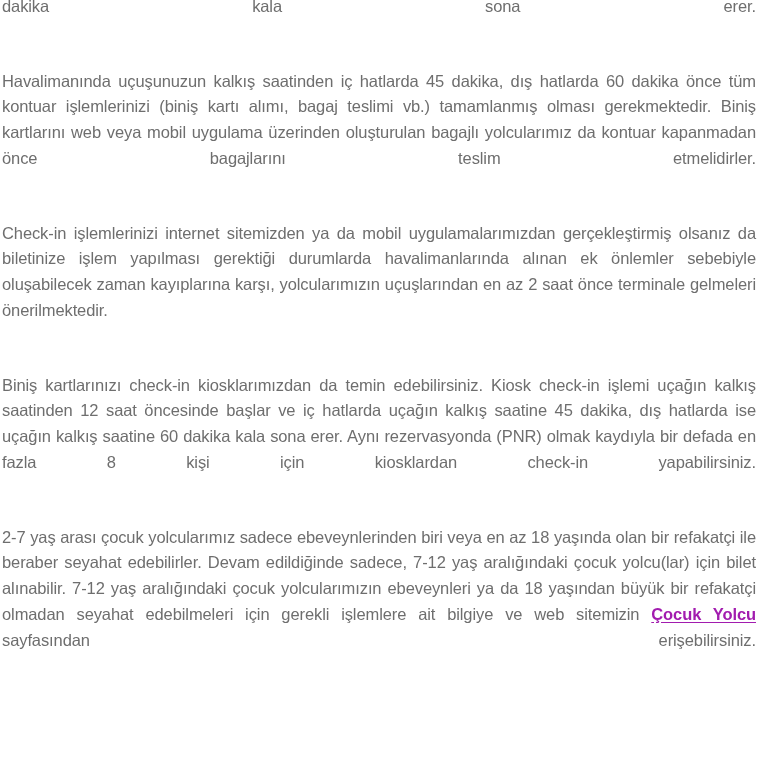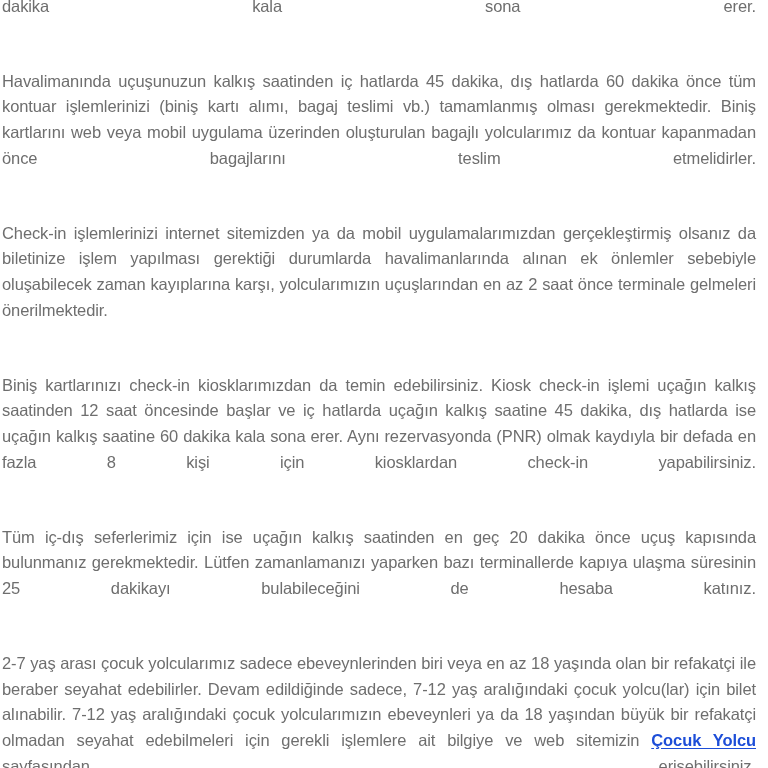--- a/index.html
+++ b/index.html
@@ -33,36 +33,35 @@
   p.para:last-child {
     margin-bottom: 0;
   }
   
   p.para::after {
     content: "";
     display: inline-block;
     width: 100%;
   }
   a.inline-link {
-    color: #1d4ed8;
+    color: #a21caf;
     font-weight: bold;
     text-underline-offset: 2px;
     margin-top: 16px;
   }
 </style>
 </head>
 <body>
 
 <div id="doc">
 
   <p class="para">dakika kala sona erer.</p>
 
   <p class="para">Havalimanında uçuşunuzun kalkış saatinden iç hatlarda 45 dakika, dış hatlarda 60 dakika önce tüm kontuar işlemlerinizi (biniş kartı alımı, bagaj teslimi vb.) tamamlanmış olması gerekmektedir. Biniş kartlarını web veya mobil uygulama üzerinden oluşturulan bagajlı yolcularımız da kontuar kapanmadan önce bagajlarını teslim etmelidirler.</p>
 
   <p class="para">Check-in işlemlerinizi internet sitemizden ya da mobil uygulamalarımızdan gerçekleştirmiş olsanız da biletinize işlem yapılması gerektiği durumlarda havalimanlarında alınan ek önlemler sebebiyle oluşabilecek zaman kayıplarına karşı, yolcularımızın uçuşlarından en az 2 saat önce terminale gelmeleri önerilmektedir.</p>
 
   <p class="para">Biniş kartlarınızı check-in kiosklarımızdan da temin edebilirsiniz. Kiosk check-in işlemi uçağın kalkış saatinden 12 saat öncesinde başlar ve iç hatlarda uçağın kalkış saatine 45 dakika, dış hatlarda ise uçağın kalkış saatine 60 dakika kala sona erer. Aynı rezervasyonda (PNR) olmak kaydıyla bir defada en fazla 8 kişi için kiosklardan check-in yapabilirsiniz.</p>
 
-  <p class="para">Tüm iç-dış seferlerimiz için ise uçağın kalkış saatinden en geç 20 dakika önce uçuş kapısında bulunmanız gerekmektedir. Lütfen zamanlamanızı yaparken bazı terminallerde kapıya ulaşma süresinin 25 dakikayı bulabileceğini de hesaba katınız.</p>
 
   <p class="para"><span>2-7 yaş arası çocuk yolcularımız sadece ebeveynlerinden biri veya en az 18 yaşında olan bir refakatçi ile beraber seyahat edebilirler. Devam edildiğinde sadece, 7-12 yaş aralığındaki çocuk yolcu(lar) için bilet alınabilir. 7-12 yaş aralığındaki çocuk yolcularımızın ebeveynleri ya da 18 yaşından büyük bir refakatçi olmadan seyahat edebilmeleri için gerekli işlemlere ait bilgiye ve web sitemizin </span><a class="inline-link" href="#">Çocuk Yolcu</a><span> sayfasından erişebilirsiniz.</span></p>
 
 </div>
 
 </body></html>

